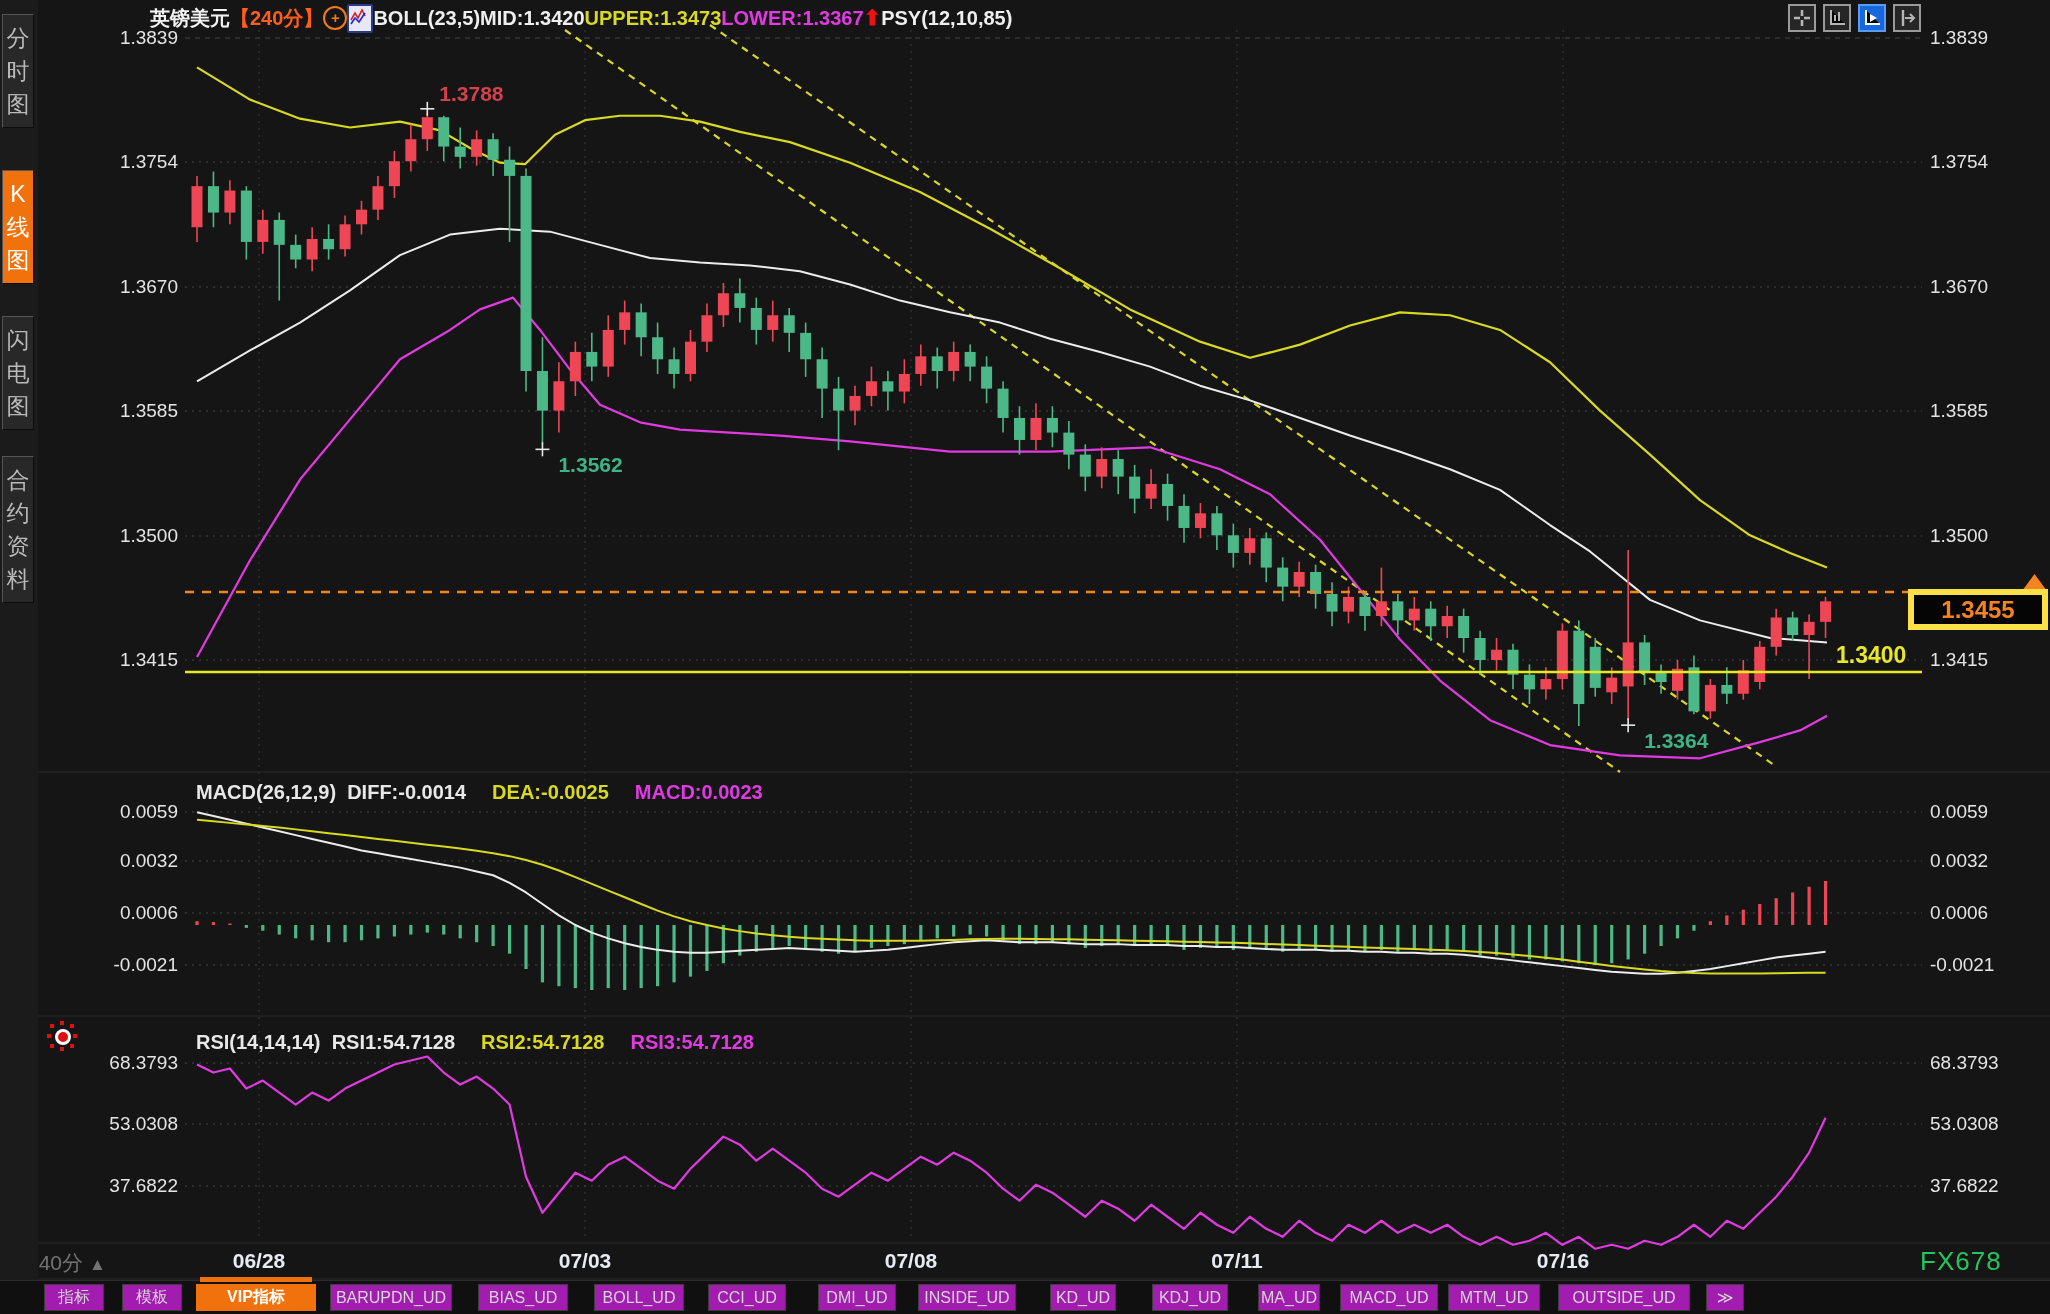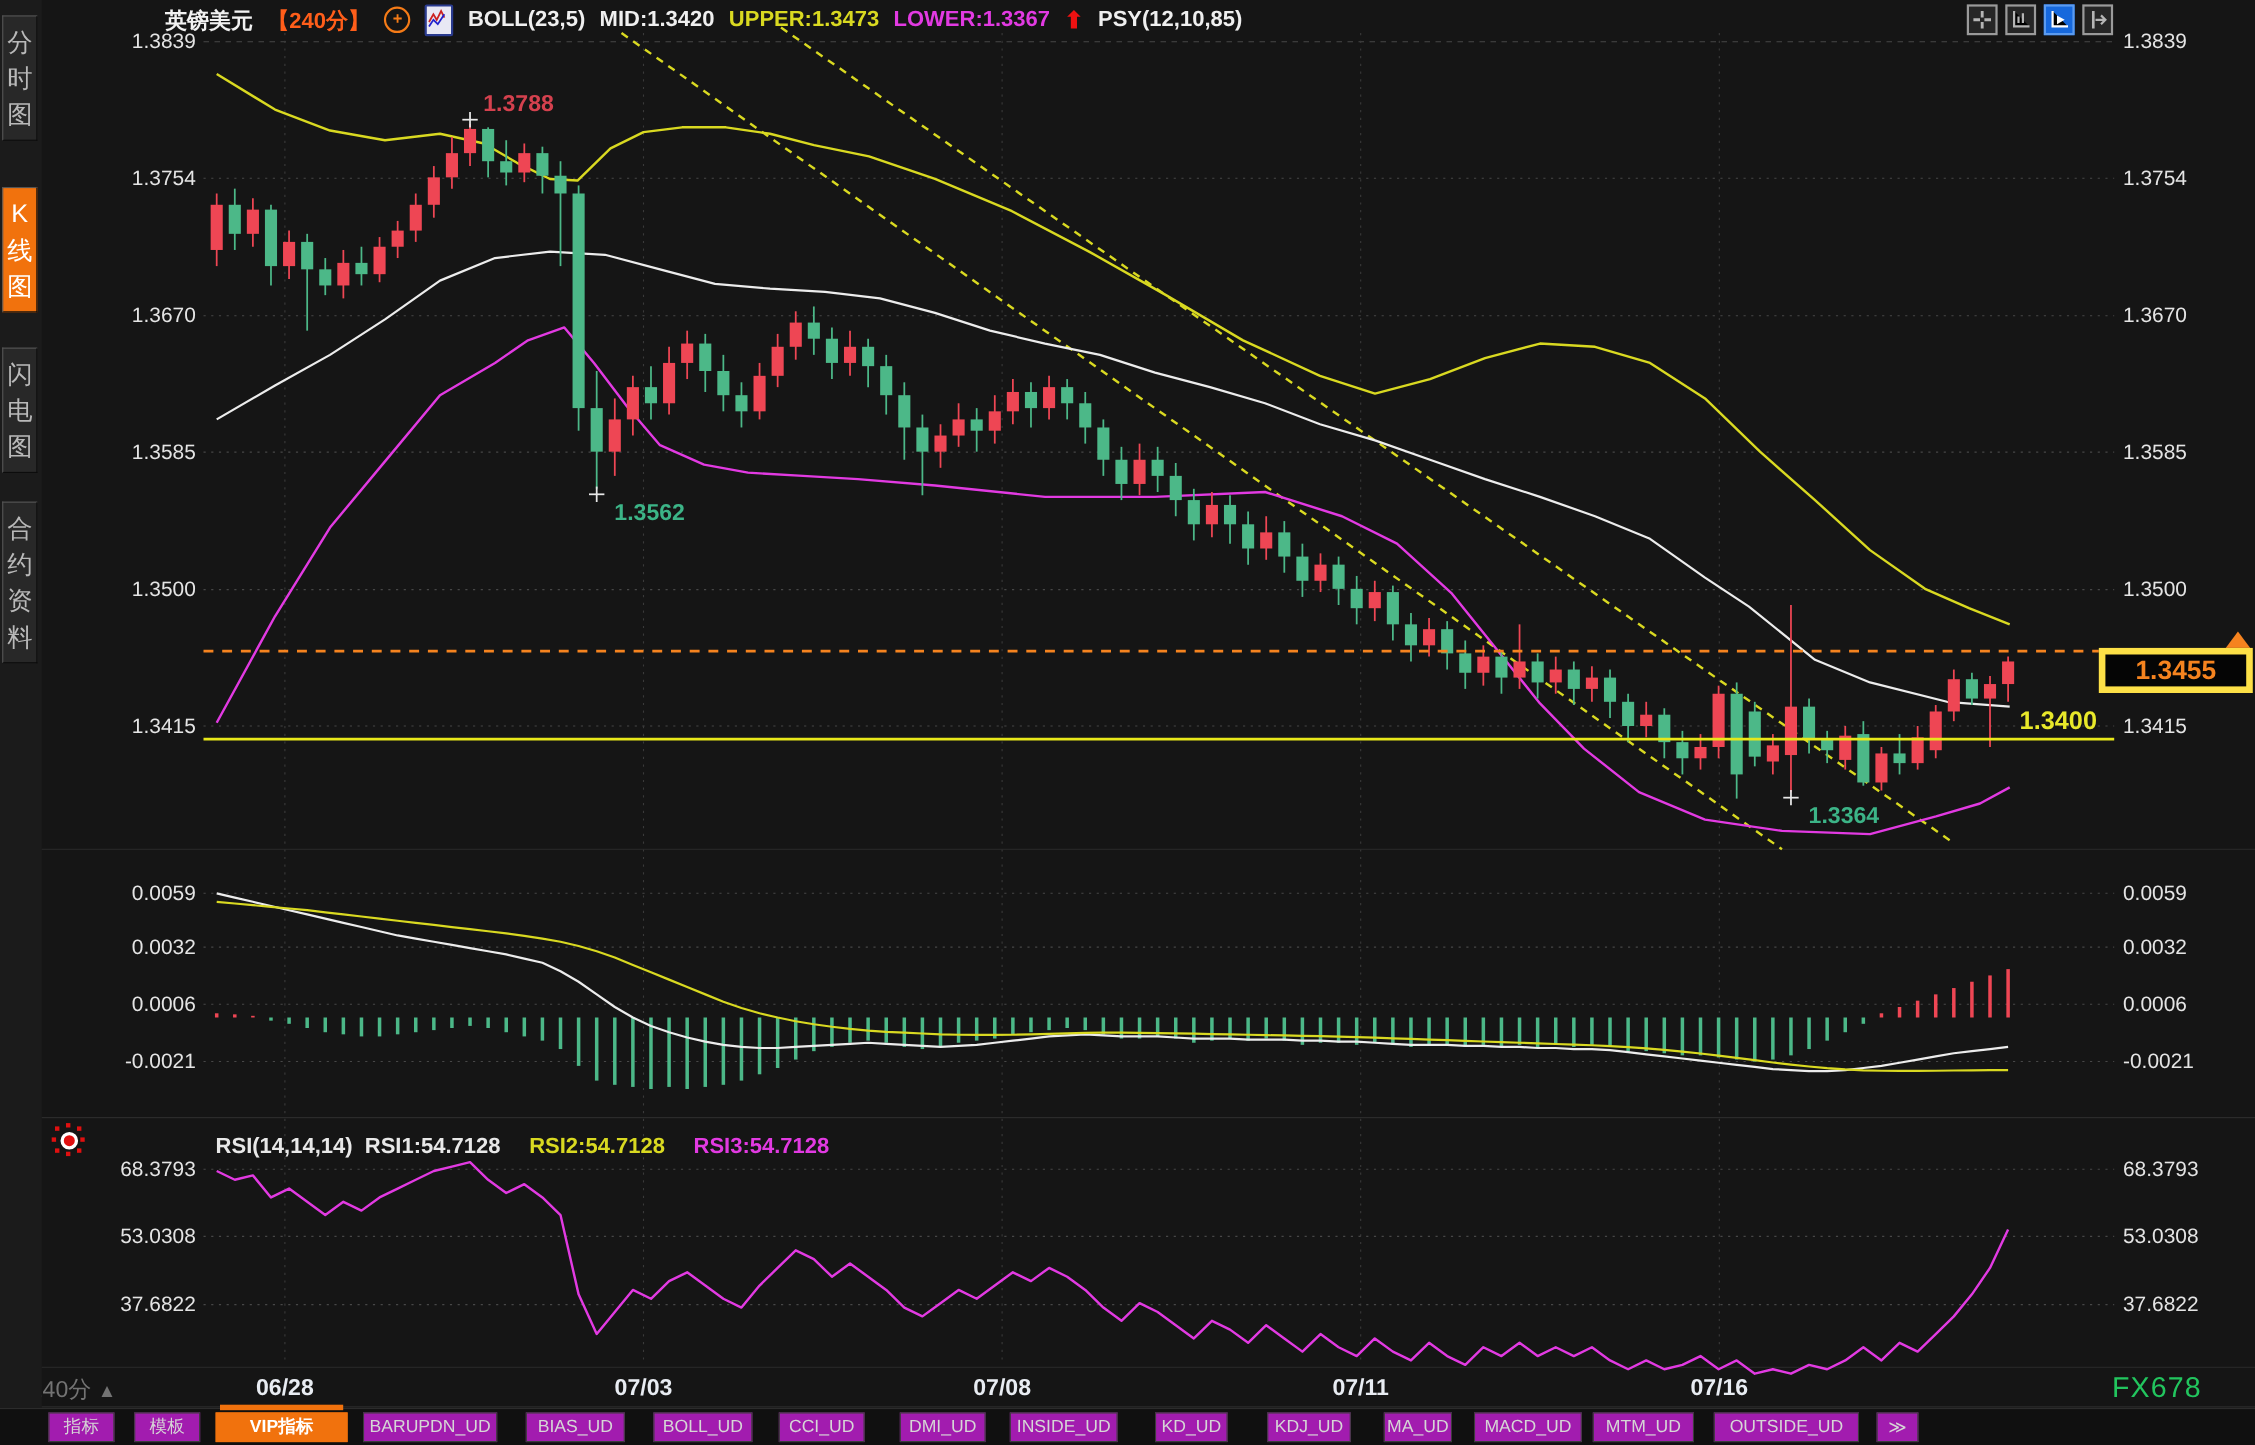--- a/index.html
+++ b/index.html
@@ -1,21 +1,21 @@
 <!DOCTYPE html>
 <html><head>
 <meta charset="utf-8">
 <style>
   html,body{margin:0;padding:0;background:#000;}
   .stage{position:relative;width:2050px;height:1314px;background:#151515;overflow:hidden;
          font-family:"Liberation Sans",sans-serif;}
   svg text{font-family:"Liberation Sans",sans-serif;}
 
   
-  .hdr{position:absolute;left:150px;top:3px;height:30px;display:flex;align-items:center;gap:13px;
+  .hdr{position:absolute;left:150px;top:3px;height:30px;display:flex;align-items:center;
        font-size:20px;font-weight:bold;white-space:nowrap;z-index:5;}
   .hdr .sym{color:#f2f2f2;}
   .hdr .per{color:#ff5e1a;}
   .plus-circ{display:inline-flex;width:20px;height:20px;border:2px solid #f57b17;border-radius:50%;
        color:#f57b17;font-size:15px;line-height:18px;justify-content:center;align-items:center;font-weight:bold;}
   .mini-chart-ico{width:22px;height:25px;background:#e8e8f4;border:2px solid #2a3b8f;border-radius:2px;position:relative;}
   .mini-chart-ico svg{position:absolute;left:0;top:0;}
   .hdr .w{color:#efefef;} .hdr .y{color:#d9d921;} .hdr .m{color:#e23ae2;}
   .hdr .red-arrow{color:#ee1111;font-size:21px;}
 
@@ -506,20 +506,25 @@
         <span>图</span>
       </div>
       <div class="side-item" style="top: 456px;">
         <span>合</span>
         <span>约</span>
         <span>资</span>
         <span>料</span>
       </div>
     </div>
 
+  <div class="ind-row" style="top:781px;">
+    <span class="w"><span>MACD(26,12,9)</span>&nbsp; <span>DIFF:-0.0014</span></span>
+    <span class="y">DEA:-0.0025</span>
+    <span class="m">MACD:0.0023</span>
+  </div>
   <div class="ind-row" style="top:1031px;">
     <span class="w"><span>RSI(14,14,14)</span>&nbsp; <span>RSI1:54.7128</span></span>
     <span class="y">RSI2:54.7128</span>
     <span class="m">RSI3:54.7128</span>
   </div>
 
   <div class="burst">
     <span class="ray" style="left:13px;top:0;"></span>
       <span class="ray" style="left:13px;top:26px;"></span>
     <span class="ray" style="left:0;top:13px;"></span>

